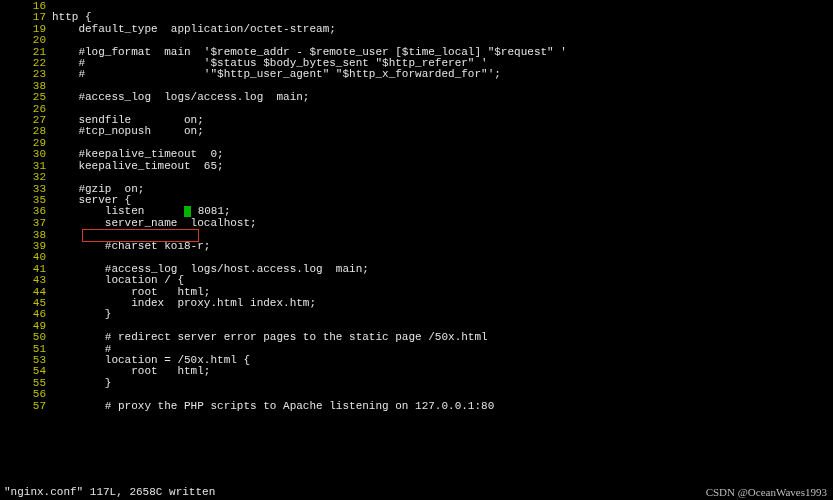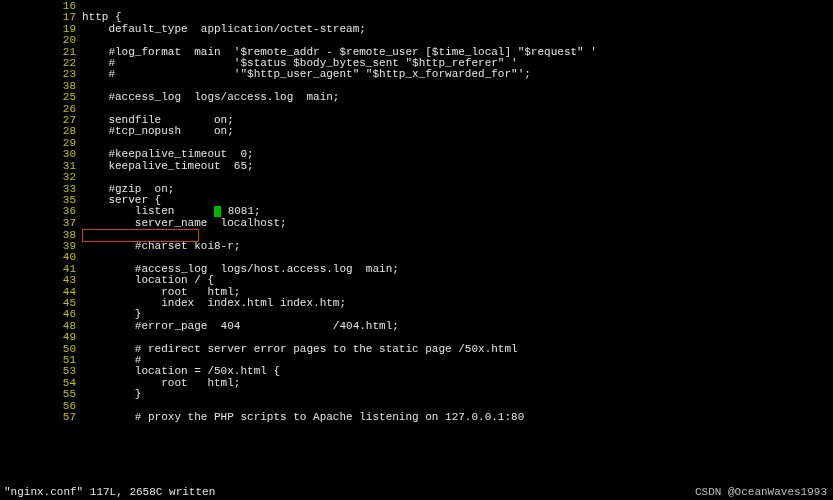--- a/index.html
+++ b/index.html
@@ -12,21 +12,20 @@
     position: relative;
   }
   .editor {
     position: absolute;
     top: 0; left: 0; right: 0; bottom: 0;
     padding-top: 1px;
   }
   .row {
     display: flex;
     white-space: pre;
-    padding-left: 30px;
   }
   .lineno {
     width: 52px;
     text-align: right;
     color: #c0c000;
     padding-right: 6px;
     flex-shrink: 0;
   }
   .code {
     color: #e4e4e4;
@@ -37,21 +36,21 @@
     bottom: 2px;
     left: 4px;
     color: #e4e4e4;
   }
   .watermark {
     position: absolute;
     bottom: 2px;
     right: 6px;
     color: #bdbdbd;
     font-size: 11px;
-    font-family: Liberation Mono, monospace;
+    font-family: Liberation Serif, serif;
   }
   .cursor {
     display: inline-block;
     width: 7px;
     height: 11px;
     background: #00b400;
     vertical-align: middle;
   }
   .hlbox {
     position: absolute;
@@ -86,23 +85,22 @@
     <div class="row"><span class="lineno">33</span><span class="code">    #gzip  on;</span></div>
     <div class="row"><span class="lineno">35</span><span class="code">    server {</span></div>
     <div class="row"><span class="lineno">36</span><span class="code">        listen      <span class="cursor"></span> 8081;</span></div>
     <div class="row"><span class="lineno">37</span><span class="code">        server_name  localhost;</span></div>
     <div class="row"><span class="lineno">38</span><span class="code"></span></div>
     <div class="row"><span class="lineno">39</span><span class="code">        #charset koi8-r;</span></div>
     <div class="row"><span class="lineno">40</span><span class="code"></span></div>
     <div class="row"><span class="lineno">41</span><span class="code">        #access_log  logs/host.access.log  main;</span></div>
     <div class="row"><span class="lineno">43</span><span class="code">        location / {</span></div>
     <div class="row"><span class="lineno">44</span><span class="code">            root   html;</span></div>
-    <div class="row"><span class="lineno">45</span><span class="code">            index  index.html index.htm;</span></div>
+    <div class="row"><span class="lineno">45</span><span class="code">            index  proxy.html index.htm;</span></div>
     <div class="row"><span class="lineno">46</span><span class="code">        }</span></div>
-    <div class="row"><span class="lineno">48</span><span class="code">        #error_page  404              /404.html;</span></div>
     <div class="row"><span class="lineno">49</span><span class="code"></span></div>
     <div class="row"><span class="lineno">50</span><span class="code">        # redirect server error pages to the static page /50x.html</span></div>
     <div class="row"><span class="lineno">51</span><span class="code">        #</span></div>
     <div class="row"><span class="lineno">53</span><span class="code">        location = /50x.html {</span></div>
     <div class="row"><span class="lineno">54</span><span class="code">            root   html;</span></div>
     <div class="row"><span class="lineno">55</span><span class="code">        }</span></div>
     <div class="row"><span class="lineno">56</span><span class="code"></span></div>
     <div class="row"><span class="lineno">57</span><span class="code">        # proxy the PHP scripts to Apache listening on 127.0.0.1:80</span></div>
   </div>
 

